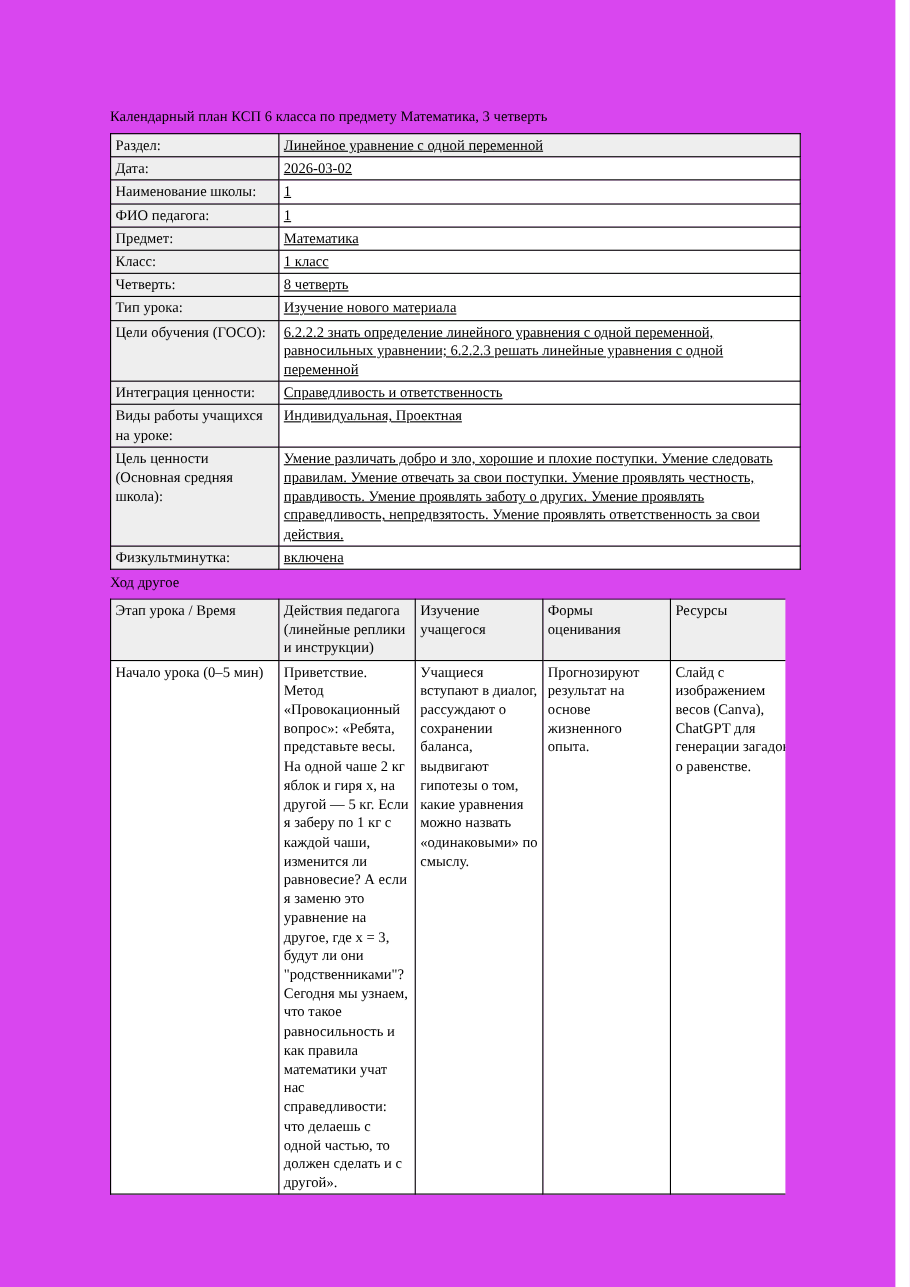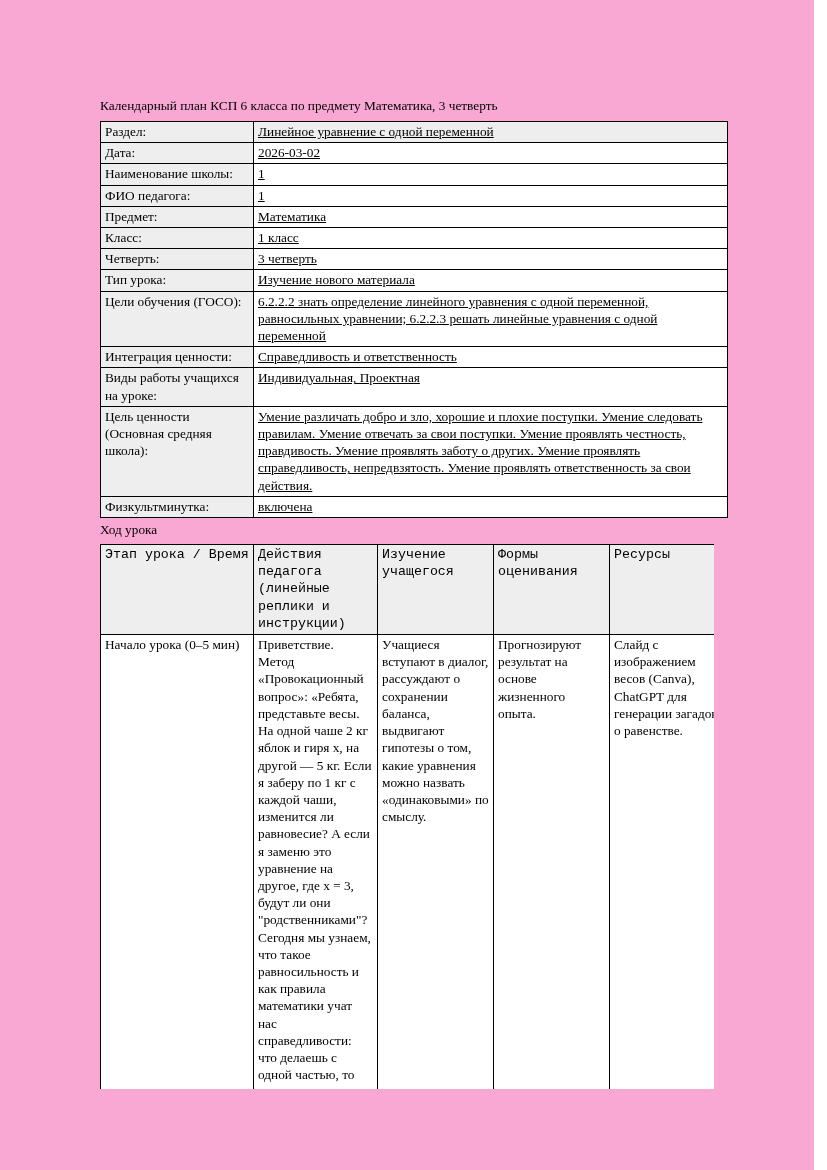--- a/index.html
+++ b/index.html
@@ -13,21 +13,21 @@
     font-family: "Liberation Serif", "DejaVu Serif", serif;
     color: #000000;
     overflow: hidden;
   }
   .page {
     position: relative;
     width: 814px;
     height: 1170px;
     box-sizing: border-box;
     padding: 97px 100px 0 100px;
-    background: #f9a8d4;
+    background: #d946ef;
   }
   .doc-title {
     font-size: 13.3px;
     line-height: 17px;
     margin: 0 0 7px 0;
     white-space: nowrap;
   }
   table {
     border-collapse: collapse;
     table-layout: fixed;
@@ -66,21 +66,20 @@
     margin: 3px 0 6px 0;
   }
   
   .flow-table col.c0 { width: 153px; }
   .flow-table col.c1 { width: 124px; }
   .flow-table col.c2 { width: 116px; }
   .flow-table col.c3 { width: 116px; }
   .flow-table col.c4 { width: 118px; }
   .flow-table thead td {
     background: #eeeeee;
-    font-family: Liberation Mono, monospace;
   }
   .flow-table tbody td {
     background: #ffffff;
   }
   .clip-wrap {
     height: 545px;
     overflow: hidden;
   }
 </style>
 </head>
@@ -115,21 +114,21 @@
         <tr>
           <td class="label">Предмет:</td>
           <td class="value">Математика</td>
         </tr>
         <tr>
           <td class="label">Класс:</td>
           <td class="value">1 класс</td>
         </tr>
         <tr>
           <td class="label">Четверть:</td>
-          <td class="value">3 четверть</td>
+          <td class="value">8 четверть</td>
         </tr>
         <tr>
           <td class="label">Тип урока:</td>
           <td class="value">Изучение нового материала</td>
         </tr>
         <tr>
           <td class="label">Цели обучения (ГОСО):</td>
           <td class="value">6.2.2.2 знать определение линейного уравнения с одной переменной, равносильных уравнении; 6.2.2.3 решать линейные уравнения с одной переменной</td>
         </tr>
         <tr>
@@ -144,21 +143,21 @@
           <td class="label">Цель ценности (Основная средняя школа):</td>
           <td class="value">Умение различать добро и зло, хорошие и плохие поступки. Умение следовать правилам. Умение отвечать за свои поступки. Умение проявлять честность, правдивость. Умение проявлять заботу о других. Умение проявлять справедливость, непредвзятость. Умение проявлять ответственность за свои действия.</td>
         </tr>
         <tr>
           <td class="label">Физкультминутка:</td>
           <td class="value">включена</td>
         </tr>
       </tbody>
   </table>
 
-  <p class="section-caption">Ход урока</p>
+  <p class="section-caption">Ход другое</p>
 
   <div class="clip-wrap">
     <table class="flow-table">
       <colgroup>
         <col class="c0">
           <col class="c1">
           <col class="c2">
           <col class="c3">
           <col class="c4">
       </colgroup>

